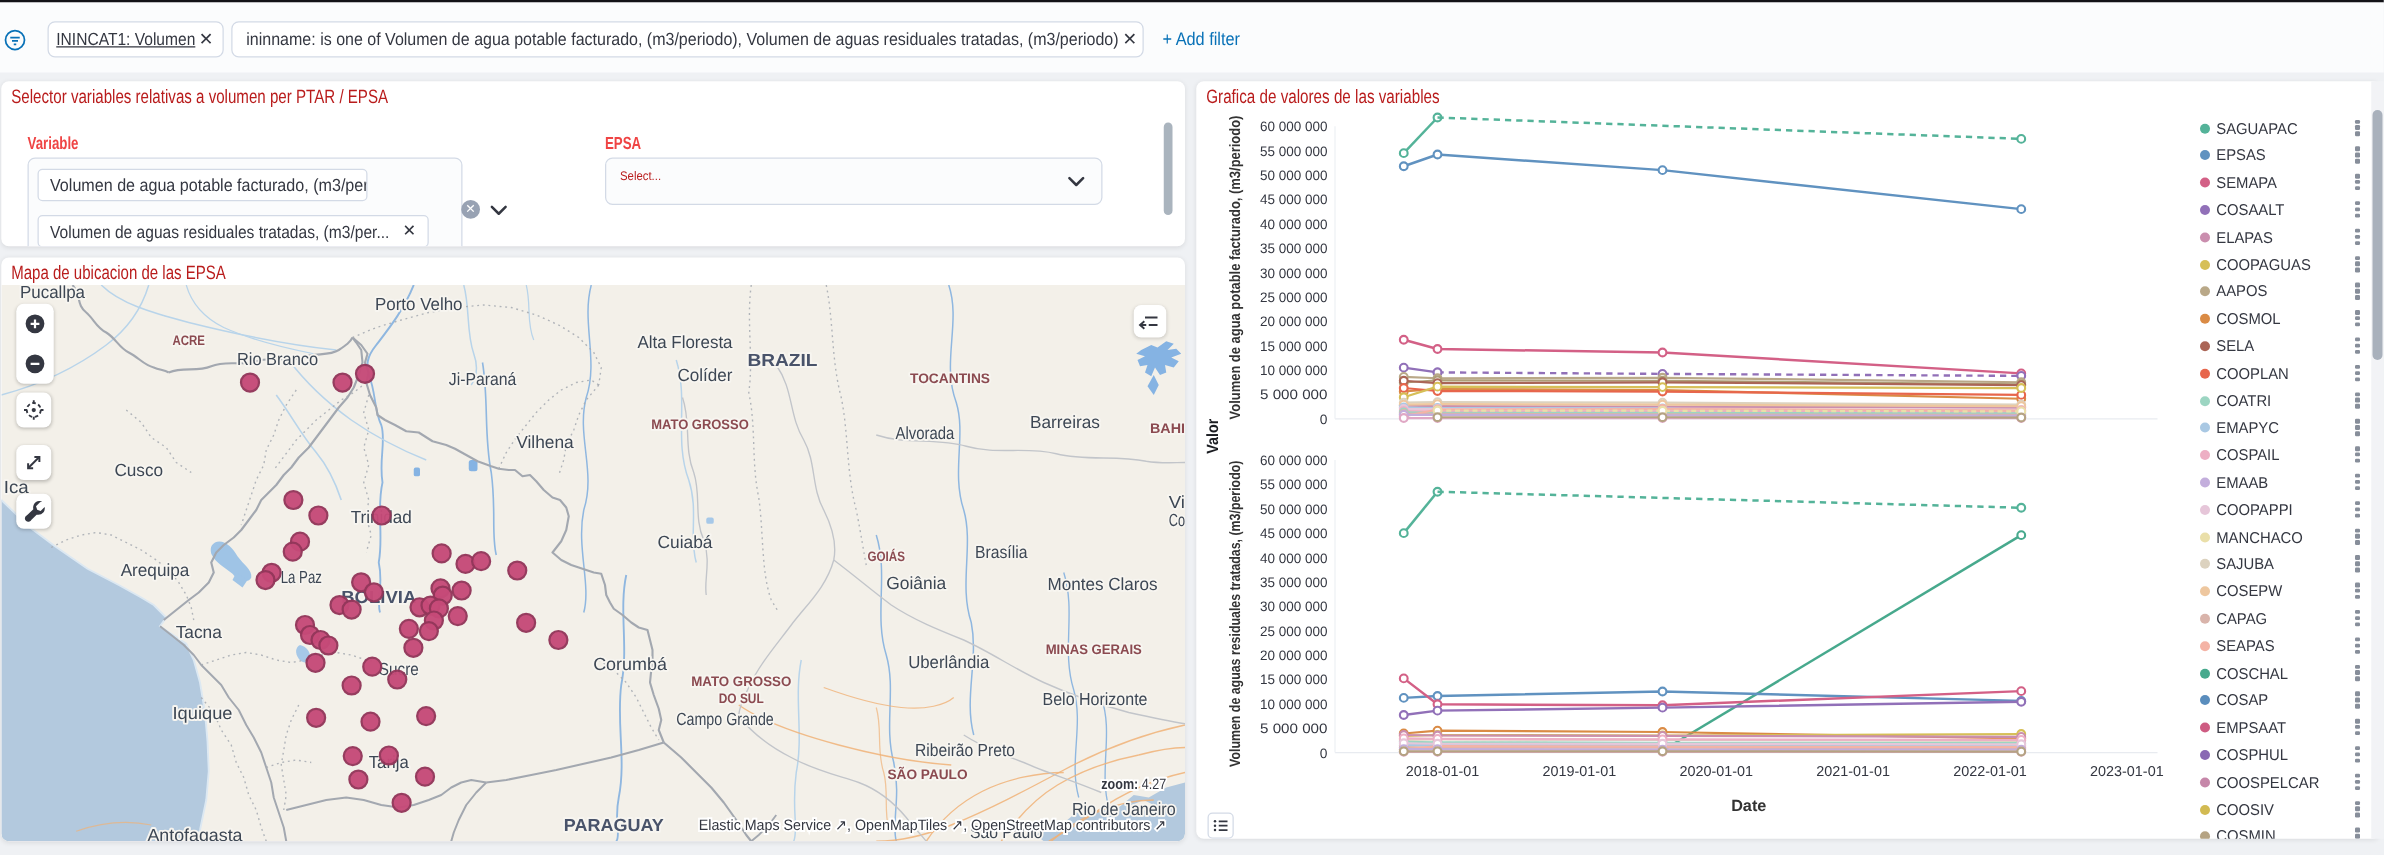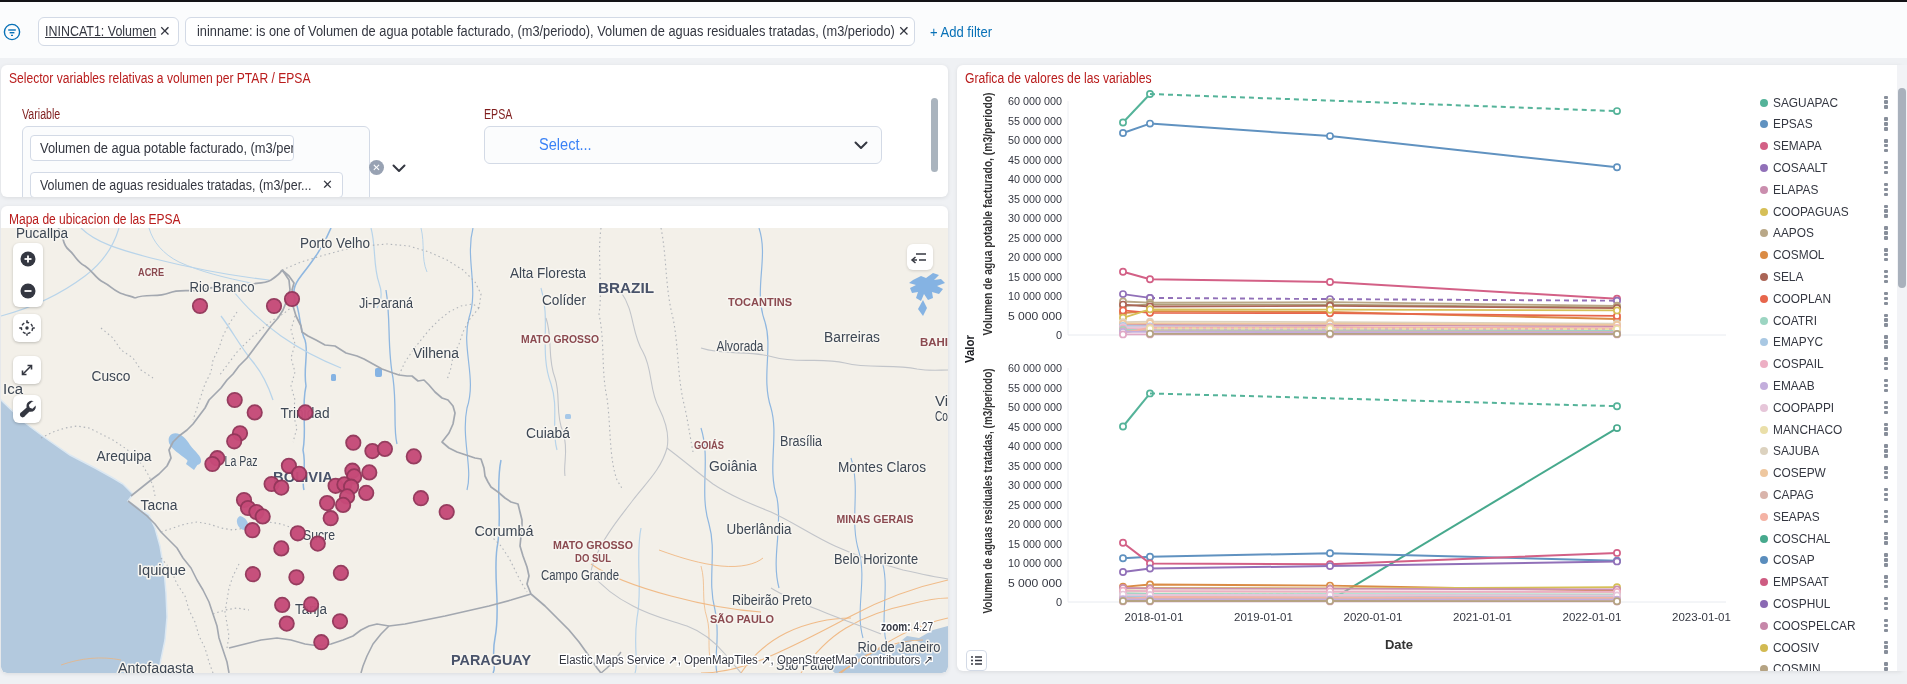--- a/index.html
+++ b/index.html
@@ -10,21 +10,21 @@
 #filterbar { left:0; top:2px; width:1907px; height:56px; background:#fbfcfd; }
 .pill { position:absolute; top:17px; height:29px; background:#fff;
   border:1px solid #d3dae6; border-radius:6px; color:#343741; font-size:14px;
   line-height:27px; white-space:nowrap; }
 .pill .x { position:absolute; top:0; color:#343741; font-size:14px; }
 #addfilter { left:930px; top:24px; color:#0871b7; font-size:14.5px; }
 .panel { position:absolute; background:#fff; border-radius:6px;
   box-shadow:0 1px 4px rgba(0,0,0,0.09); }
 .ptitle { position:absolute; left:8px; top:4px; font-size:15.5px; font-weight:400; color:#b91c1c; }
 #selpanel { left:1px; top:65px; width:947px; height:132px; overflow:hidden; }
-.flabel { position:absolute; font-size:14px; font-weight:400; color:#7f1d1d; }
+.flabel { position:absolute; font-size:14px; font-weight:700; color:#ef4444; }
 .combo { position:absolute; border:1px solid #d3dae6; border-radius:6px; background:#fbfcfd; }
 .tag { position:absolute; height:26px; background:#fff; border:1px solid #d3dae6;
   border-radius:4px; font-size:14px; color:#343741; line-height:24px; padding-left:9px;
   white-space:nowrap; overflow:hidden; }
 #mappanel { left:1px; top:206px; width:947px; height:467px; overflow:hidden; }
 #rpanel { left:957px; top:65px; width:947px; height:606px; overflow:hidden; }
 .mapbtn { position:absolute; background:#fff; border-radius:6px;
   box-shadow:0 1px 3px rgba(0,0,0,0.22); }
 .sq { display:inline-block; transform-origin:left center; white-space:nowrap; }
 .legrow { position:absolute; left:803px; height:22px; }
@@ -58,21 +58,21 @@
   <div class="flabel" style="left:21px; top:41px;"><span class="sq" style="transform:scaleX(0.76)">Variable</span></div>
   <div class="combo" style="left:21px; top:61px; width:348px; height:80px;"></div>
   <div class="tag" style="left:29px; top:70px; width:264px;"><span class="sq" id="tg1" style="transform:scaleX(0.92)">Volumen de agua potable facturado, (m3/perio...</span><span class="abs" style="left:295px;top:0;font-size:13px;color:#343741;">✕</span></div>
   <div class="tag" style="left:29px; top:107px; width:313px;"><span class="sq" id="tg2" style="transform:scaleX(0.89)">Volumen de aguas residuales tratadas, (m3/per...</span><span class="abs" style="left:291px;top:0;font-size:13px;color:#343741;">✕</span></div>
   <div class="abs" style="left:368px; top:95px; width:15px; height:15px; border-radius:50%; background:#98a2b3; color:#fff; font-size:10px; text-align:center; line-height:15px;">✕</div>
   <svg class="abs" style="left:391px; top:99px;" width="14" height="9" viewBox="0 0 14 9">
     <polyline points="1.5,1.5 7,7 12.5,1.5" fill="none" stroke="#343741" stroke-width="2" stroke-linecap="round" stroke-linejoin="round"></polyline>
   </svg>
   <div class="flabel" style="left:483px; top:41px;"><span class="sq" style="transform:scaleX(0.76)">EPSA</span></div>
   <div class="combo" style="left:483px; top:61px; width:398px; height:38px;"></div>
-  <div class="abs" style="left:495px; top:71px; font-size:16px; color:#3b82f6;margin-left:43px;"><span class="sq" style="transform:scaleX(0.91)">Select...</span></div>
+  <div class="abs" style="left:495px; top:71px; font-size:10px; color:#b91c1c;"><span class="sq" style="transform:scaleX(0.91)">Select...</span></div>
   <svg class="abs" style="left:853px; top:76px;" width="14" height="9" viewBox="0 0 14 9">
     <polyline points="1.5,1.5 7,7 12.5,1.5" fill="none" stroke="#343741" stroke-width="2" stroke-linecap="round" stroke-linejoin="round"></polyline>
   </svg>
   <div class="abs" style="left:930px; top:33px; width:7px; height:74px; border-radius:4px; background:#aab4be;"></div>
 </div>
 
 <div id="mappanel" class="panel">
   <div class="ptitle"><span class="sq" id="t2s" style="transform:scaleX(0.775)">Mapa de ubicacion de las EPSA</span></div>
   <div class="abs" style="left:0; top:22px; width:947px; height:445px; border-radius:0 0 6px 6px; overflow:hidden;">
 <svg width="947" height="445" viewBox="0 0 947 445">

